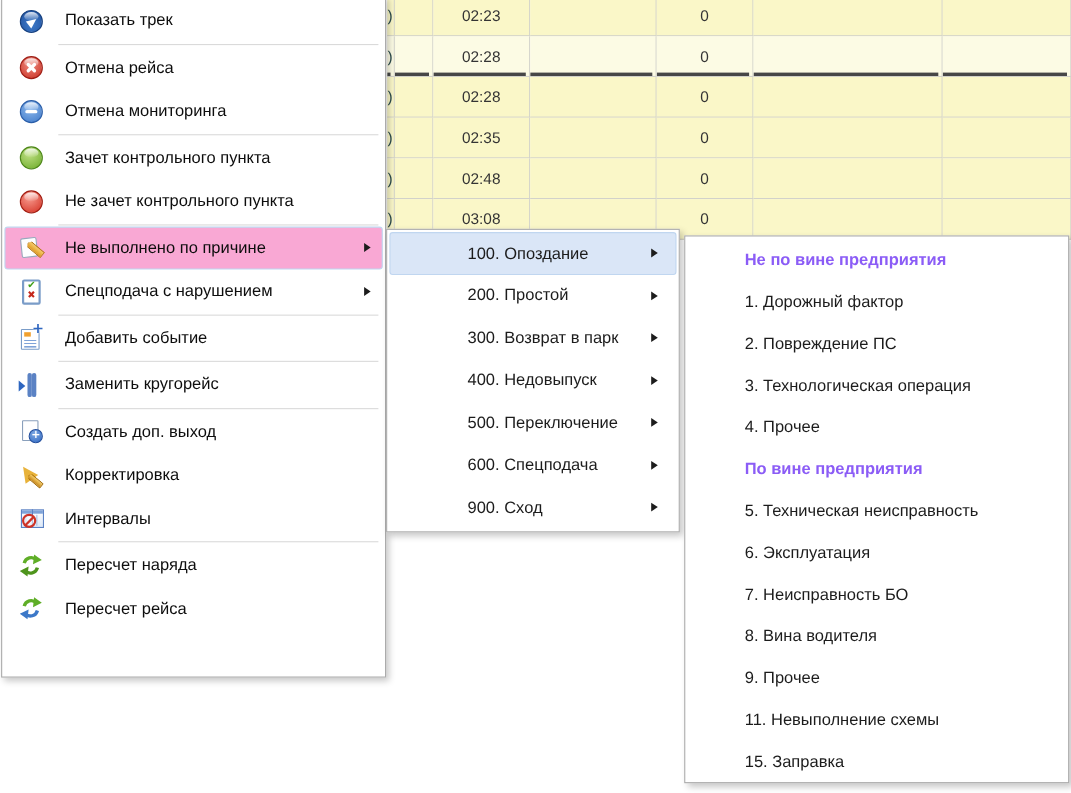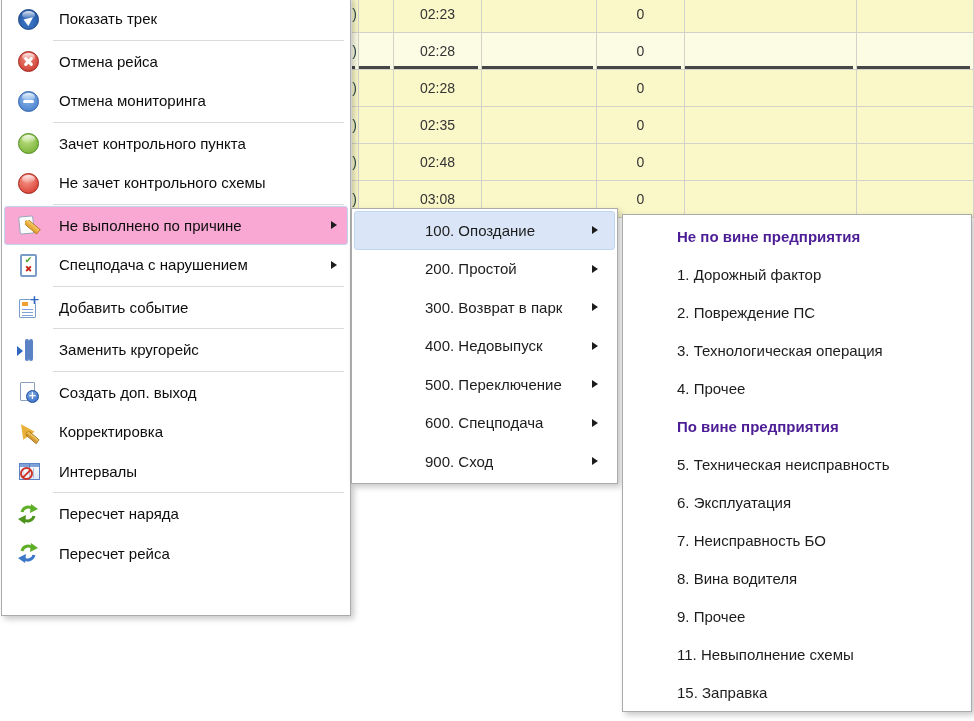--- a/index.html
+++ b/index.html
@@ -57,21 +57,21 @@
     border-top:4.5px solid transparent; border-bottom:4.5px solid transparent;
   }
   
   .m2-item{height:38.5px; display:flex; align-items:center; padding-left:70px;
     font-size:15px; box-sizing:border-box; border:1px solid transparent;}
   .m2-item.hl{background:#DAE6F7; border:1px solid #C0D6F0; border-radius:3px;}
   .m2-item .subarrow{margin-right:16px;}
   
   .m3-item{height:38px; display:flex; align-items:center; padding-left:52px;
     font-size:15px; box-sizing:border-box;}
-  .m3-item.hdr{font-weight:bold; color:#4c1d95;}
+  .m3-item.hdr{font-weight:bold; color:#8b5cf6;}
   
   .orb{position:absolute; left:1px; top:1px; width:19px; height:19px; border-radius:50%;}
   .orb::after{content:""; position:absolute; left:3px; top:1px; right:3px; height:8px;
     border-radius:50%; background:linear-gradient(rgba(255,255,255,.85),rgba(255,255,255,.03));}
   .orb-track{background:radial-gradient(circle at 50% 65%,#3E7AC8,#1E4F9E); border:1px solid #16407F;}
   .orb-track .needle{position:absolute; left:6px; top:6px; width:0; height:0;
     border-left:9px solid #ffffff; border-top:4px solid transparent; border-bottom:4px solid transparent;
     transform:rotate(-38deg);}
   .orb-minus{background:radial-gradient(circle at 45% 35%,#8CB8EC,#3E78C8); border:1px solid #2B5EA8;}
   .orb-minus .bar{position:absolute; left:4px; top:8px; width:11px; height:3.5px;
@@ -228,21 +228,21 @@
     <div class="mi">
       <span class="ic">
           <span class="orb orb-green"></span>
         </span>
       <span class="lbl">Зачет контрольного пункта</span>
     </div>
     <div class="mi">
       <span class="ic">
           <span class="orb orb-red"></span>
         </span>
-      <span class="lbl">Не зачет контрольного схемы</span>
+      <span class="lbl">Не зачет контрольного пункта</span>
     </div>
     <div class="sep"></div>
 
     <div class="mi hl">
       <span class="ic">
           <span class="pg"></span>
           <span class="pencil"></span>
         </span>
       <span class="lbl">Не выполнено по причине</span>
       <span class="subarrow"></span>

